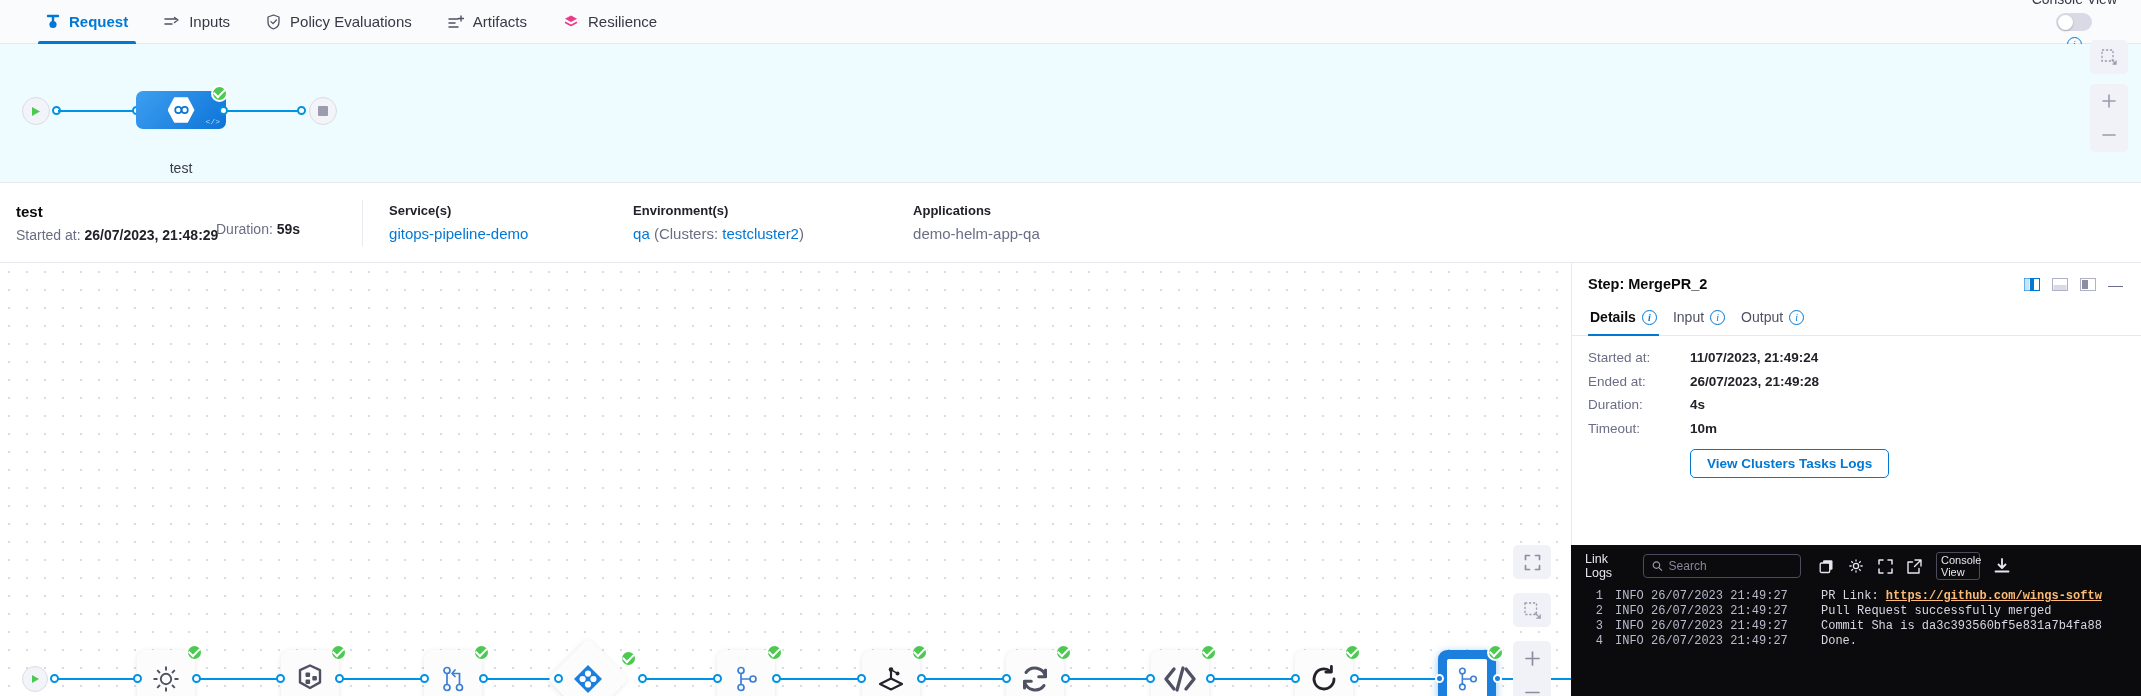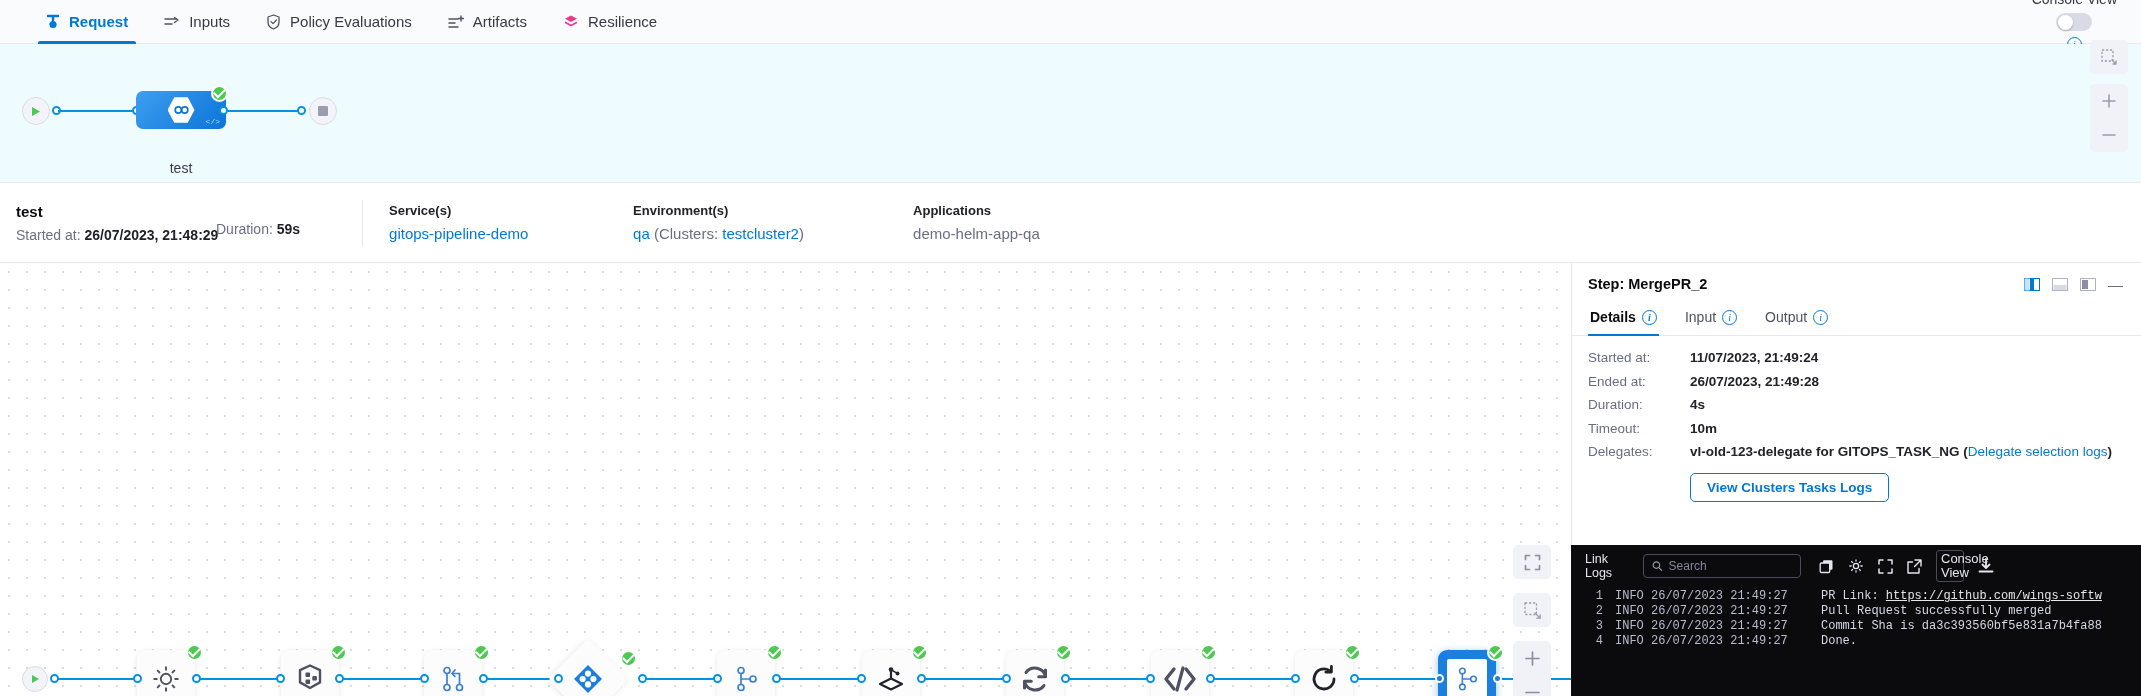--- a/index.html
+++ b/index.html
@@ -176,21 +176,21 @@
   .rpanel {
     position: absolute; top: 263px; left: 1571px; width: 570px; height: 433px;
     background: #fff; border-left: 1px solid #e8e8ef;
   }
   .rp-head {
     display: flex; align-items: center; height: 42px; padding: 0 18px 0 16px;
   }
   .rp-title { font-size: 14.5px; font-weight: 600; color: #0b0b0d; }
   .rp-head-tools { margin-left: auto; display: flex; align-items: center; gap: 12px; }
   .layout-icon { width: 16px; height: 13px; cursor: pointer; display: block; }
-  .rp-tabs { display: flex; gap: 24px; padding: 0 16px; border-bottom: 1px solid #e8e8ef; }
+  .rp-tabs { display: flex; gap: 12px; padding: 0 16px; border-bottom: 1px solid #e8e8ef; }
   .rp-tab {
     display: flex; align-items: center; gap: 6px; padding: 4px 2px 10px;
     font-size: 14px; color: #4f5162; cursor: pointer; position: relative;
   }
   .rp-tab.active { color: #0b0b0d; font-weight: 700; }
   .rp-tab.active:after {
     content: ""; position: absolute; left: 0; right: 0; bottom: -1px; height: 2.5px;
     background: #0278d5;
   }
   .kv { padding: 14px 16px 0 16px; }
@@ -217,31 +217,31 @@
   }
   .search-box input {
     background: transparent; border: 0; outline: 0; color: #e6e6ef;
     font-size: 12px; width: 100%; font-family: "Liberation Sans", sans-serif;
   }
   .search-box input::placeholder { color: #86879a; }
   .logs-tools { display: flex; align-items: center; gap: 14px; margin-left: 8px; }
   .logs-tools .ic { cursor: pointer; display: flex; align-items: center; }
   .cv-box {
     border: 1px solid #4a4b5c; border-radius: 3px; padding: 1px 4px;
-    font-size: 13px; color: #e6e6ef; line-height: 1.1; width: 28px;
+    font-size: 11px; color: #e6e6ef; line-height: 1.1; width: 44px;
   }
   .logs-body {
     padding: 2px 0 0 0; font-family: "Liberation Mono", monospace; font-size: 12px;
   }
   .log-line { display: flex; align-items: baseline; height: 15px; padding-left: 10px; white-space: nowrap; }
   .l-num { width: 22px; text-align: right; color: #b9bacb; }
   .l-lvl { width: 48px; padding-left: 12px; color: #b9bacb; }
   .l-time { width: 170px; color: #b9bacb; }
   .l-msg { color: #d6d7e3; }
-  .l-msg a { color: #e5e5e5; text-decoration: underline; }
+  .l-msg a { color: #fdba74; text-decoration: underline; font-weight: bold; }
 </style>
 </head>
 <body>
 
 <div class="topnav">
   <div class="nav-tabs">
 
     <div class="nav-tab active">
       <span>
         <svg width="14" height="16" viewBox="0 0 14 16">
@@ -625,26 +625,20 @@
       <div class="kv-v">26/07/2023, 21:49:28</div>
     </div>
     <div class="kv-row">
       <div class="kv-k">Duration:</div>
       <div class="kv-v">4s</div>
     </div>
     <div class="kv-row">
       <div class="kv-k">Timeout:</div>
       <div class="kv-v">10m</div>
     </div>
-    <div class="kv-row">
-      <div class="kv-k">Delegates:</div>
-      <div class="kv-v">
-        <span>vl-old-123-delegate for GITOPS_TASK_NG (</span><span class="lnk" style="font-weight:400;">Delegate selection logs</span><span>)</span>
-      </div>
-    </div>
     <div class="btn-outline">View Clusters Tasks Logs</div>
   </div>
 </div>
 
 <div class="logs">
   <div class="logs-bar">
     <div class="logs-title">
       <div>Link</div>
       <div>Logs</div>
     </div>

